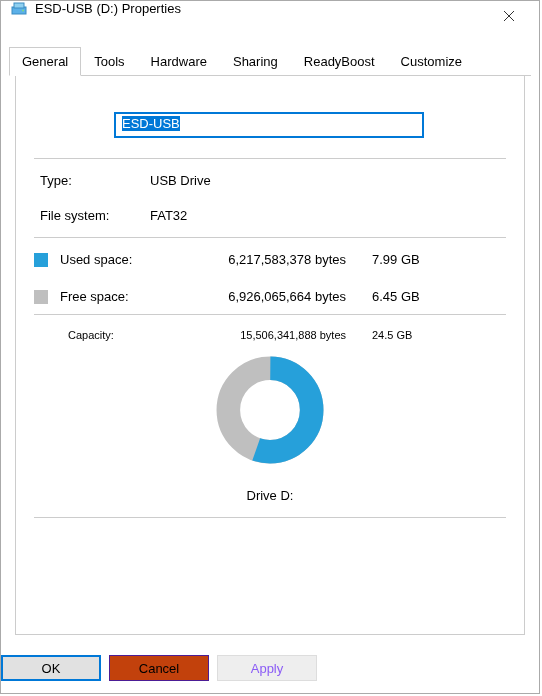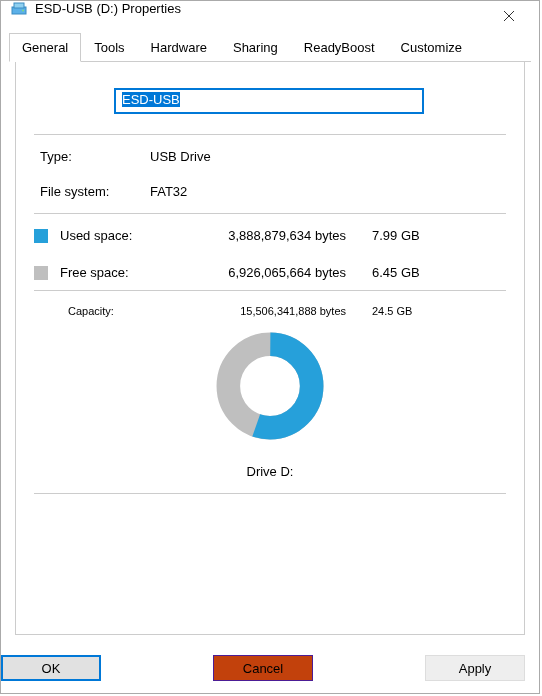--- a/index.html
+++ b/index.html
@@ -2,46 +2,46 @@
 <html><head>
   <meta charset="utf-8">
   <style>
     * { box-sizing: border-box; margin: 0; padding: 0; font-family: 'Segoe UI', Tahoma, sans-serif; }
     body { width: 542px; height: 696px; background: #fff; overflow: hidden; }
     .window { border: 1px solid #aaa; width: 540px; height: 694px; display: flex; flex-direction: column; background: #fff; }
     .titlebar { display: flex; align-items: flex-start; height: 32px; padding: 0 10px; background: #fff; }
     .titlebar .icon { width: 16px; height: 16px; margin-right: 8px; }
     .titlebar .title { flex: 1; font-size: 13px; color: #000; }
     .titlebar .close { width: 40px; height: 30px; display: flex; align-items: center; justify-content: center; cursor: pointer; }
-    .tabs { display: flex; padding: 0 8px; margin-top: 0; position: relative; }
+    .tabs { display: flex; padding: 0 8px; margin-top: 14px; position: relative; }
     .tab { padding: 6px 12px; font-size: 13px; border: 1px solid transparent; cursor: pointer; position: relative; background: #fff; }
     .tab.active { border: 1px solid #ccc; border-bottom: 1px solid #fff; z-index: 2; background: #fff; }
     .tabline { position: absolute; left: 8px; right: 8px; bottom: 0; height: 1px; background: #ccc; z-index: 1; }
     .panel { flex: 1; margin: 0 14px 10px 14px; padding: 18px 18px; border: 1px solid #ccc; border-top: none; display: flex; flex-direction: column; }
     .drive-name-row { display: flex; align-items: center; padding: 8px 0 14px 80px; }
-    .drive-name-input { width: 310px; height: 26px; border: 2px solid #0078d7; padding: 2px 6px; font-size: 13px; background: #fff; }
+    .drive-name-input { width: 310px; height: 26px; border: 2px solid #0078d7; padding: 2px 6px; font-size: 13px; background: #fff; margin-top: 10px; }
     .drive-name-input .sel { background: #0078d7; color: #fff; }
     hr { border: none; border-top: 1px solid #ccc; margin: 6px 0 10px 0; }
     .info-grid { display: grid; grid-template-columns: 100px auto; gap: 20px 10px; padding: 4px 0 8px 6px; font-size: 13px; }
     .space-grid { display: grid; grid-template-columns: 20px 120px 180px 80px; gap: 22px 6px; align-items: center; font-size: 13px; padding: 4px 0; }
     .swatch { width: 14px; height: 14px; display: inline-block; }
     .swatch.used { background: #26a0da; }
     .swatch.free { background: #bfbfbf; }
     .num { text-align: right; padding-right: 20px; }
     .gb { text-align: left; }
     .cap-grid { display: grid; grid-template-columns: 146px 180px 80px; gap: 18px 6px; font-size: 11px; padding: 4px 0 8px 0; }
     .cap-grid .lbl { padding-left: 34px; }
     .chart-wrap { display: flex; flex-direction: column; align-items: center; padding: 6px 0 8px 0; }
     .donut { width: 110px; height: 110px; }
     .drive-label { font-size: 13px; margin-top: 23px; }
     .spacer { flex: 1; }
-    .buttons { display: flex; justify-content: space-between; gap: 8px; padding: 10px 14px 12px 0; }
+    .buttons { display: flex; justify-content: flex-start; gap: 8px; padding: 10px 14px 12px 0; }
     .btn { width: 100px; height: 26px; font-size: 13px; background: #c2410c; border: 1px solid #4c1d95; cursor: pointer; }
     .btn.default { border: 2px solid #0078d7; background: #e1e1e1; }
-    .btn.disabled { color: #000000; background: #eee; border: 1px solid #ddd; cursor: default; }
+    .btn.disabled { color: #8b5cf6; background: #eee; border: 1px solid #ddd; cursor: default; }
   </style>
 </head>
 <body>
 
 <div class="window">
   <div class="titlebar">
     <span class="icon">
       <svg viewBox="0 0 16 16">
           <rect x="1" y="6" width="14" height="7" fill="#5bb0e8" stroke="#3a8bc2"></rect>
           <rect x="3" y="2" width="10" height="5" fill="#8fd0f0" stroke="#3a8bc2"></rect>
@@ -77,21 +77,21 @@
       <div>Type:</div>
       <div>USB Drive</div>
       <div>File system:</div>
       <div>FAT32</div>
     </div>
     <hr>
 
     <div class="space-grid">
       <span class="swatch used"></span>
       <div>Used space:</div>
-      <div class="num">3,888,879,634 bytes</div>
+      <div class="num">6,217,583,378 bytes</div>
       <div class="gb">7.99 GB</div>
 
       <span class="swatch free"></span>
       <div>Free space:</div>
       <div class="num">6,926,065,664 bytes</div>
       <div class="gb">6.45 GB</div>
     </div>
     <hr>
 
     <div class="cap-grid">

